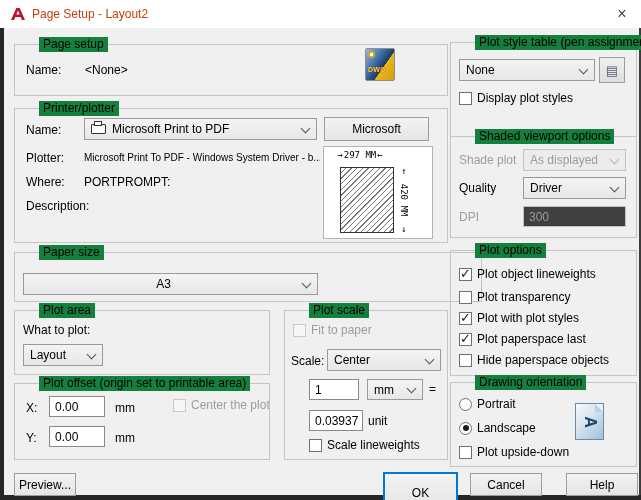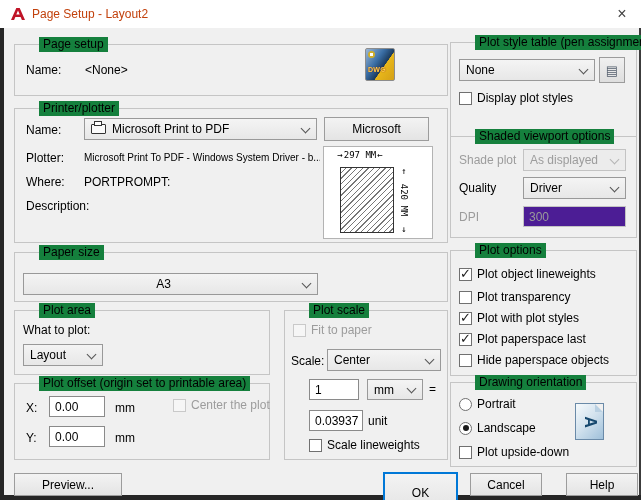--- a/index.html
+++ b/index.html
@@ -23,21 +23,21 @@
   .gray{color:#9c9c9c;}
   
   .combo{position:absolute;height:22px;background:linear-gradient(#f4f4f4,#e7e7e7);border:1px solid #999;
          display:flex;align-items:center;padding:0 20px 0 6px;box-sizing:border-box;white-space:nowrap;overflow:hidden;}
   .combo.disabled{background:#ececec;border-color:#c3c3c3;color:#9c9c9c;}
   .chev{position:absolute;right:7px;top:6px;width:6px;height:6px;border-right:1.6px solid #555;border-bottom:1.6px solid #555;
         transform:rotate(45deg);}
   .combo.disabled .chev{border-color:#b5b5b5;}
   .input{position:absolute;height:21px;background:#fff;border:1px solid #8a8a8a;display:flex;align-items:center;
          padding:0 5px;box-sizing:border-box;}
-  .input.disabled{background:#4c1d95;border-color:#c3c3c3;color:#9a9a9a;}
+  .input.disabled{background:#404040;border-color:#c3c3c3;color:#9a9a9a;}
   .btn{position:absolute;background:linear-gradient(#f3f3f3,#e4e4e4);border:1px solid #9c9c9c;display:flex;
        align-items:center;justify-content:center;box-sizing:border-box;}
   .btn.default{border:2px solid #0078d7;}
   .cb-row{position:absolute;display:flex;align-items:center;gap:5px;white-space:nowrap;}
   .checkbox{width:13px;height:13px;background:#fff;border:1px solid #707070;box-sizing:border-box;position:relative;flex:none;}
   .checkbox.checked::after{content:"✓";position:absolute;left:0px;top:-3px;font-size:13px;font-weight:bold;color:#1a1a1a;}
   .checkbox.disabled{border-color:#c9c9c9;background:#f6f6f6;}
   .radio{width:13px;height:13px;border:1px solid #707070;border-radius:50%;background:#fff;box-sizing:border-box;position:relative;flex:none;}
   .radio.checked::after{content:"";position:absolute;left:2.5px;top:2.5px;width:6px;height:6px;border-radius:50%;background:#1a1a1a;}
   
@@ -125,21 +125,21 @@
       </div>
       <div class="hatch" style="left:16px;top:20px;width:54px;height:66px;"></div>
       <div class="dim-v" style="left:72px;top:19px;width:16px;height:68px;">
         <span>↑</span>
         <span class="vtext">420 MM</span>
         <span>↓</span>
       </div>
     </div>
   </div>
 
-  <div class="group" style="left:14px;top:252px;width:432px;height:48px;">
+  <div class="group" style="left:14px;top:252px;width:432px;height:48px;padding-left:34px;">
     <span class="legend">Paper size</span>
     <div class="combo" style="left:8px;top:20px;width:295px;justify-content:center;">
       <span>A3</span>
       <span class="chev"></span>
     </div>
   </div>
 
   <div class="group" style="left:14px;top:310px;width:254px;height:63px;">
     <span class="legend">Plot area</span>
     <span class="label" style="left:8px;top:12px;">What to plot:</span>
@@ -265,21 +265,21 @@
     </div>
     <div class="cb-row" style="left:8px;top:62px;">
       <span class="checkbox"></span>
       <span>Plot upside-down</span>
     </div>
     <div class="land-icon" style="left:124px;top:20px;">
       <span class="land-a">A</span>
     </div>
   </div>
 
-  <div class="btn" style="left:14px;top:473px;width:108px;height:23px;">
+  <div class="btn" style="left:14px;top:473px;width:62px;height:23px;">
     <span>Preview...</span>
   </div>
   <div class="btn default" style="left:383px;top:472px;width:75px;height:41px;">
     <span>OK</span>
   </div>
   <div class="btn" style="left:470px;top:473px;width:72px;height:23px;">
     <span>Cancel</span>
   </div>
   <div class="btn" style="left:566px;top:473px;width:72px;height:23px;">
     <span>Help</span>

